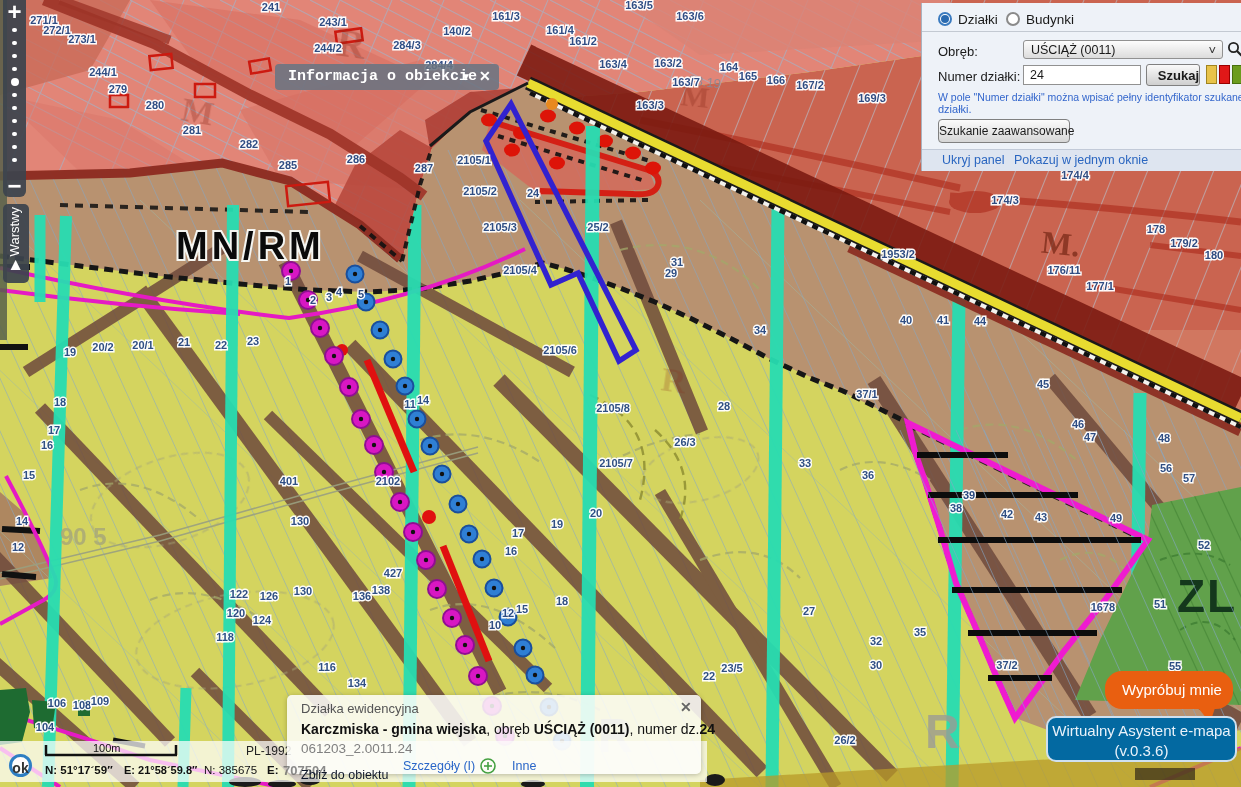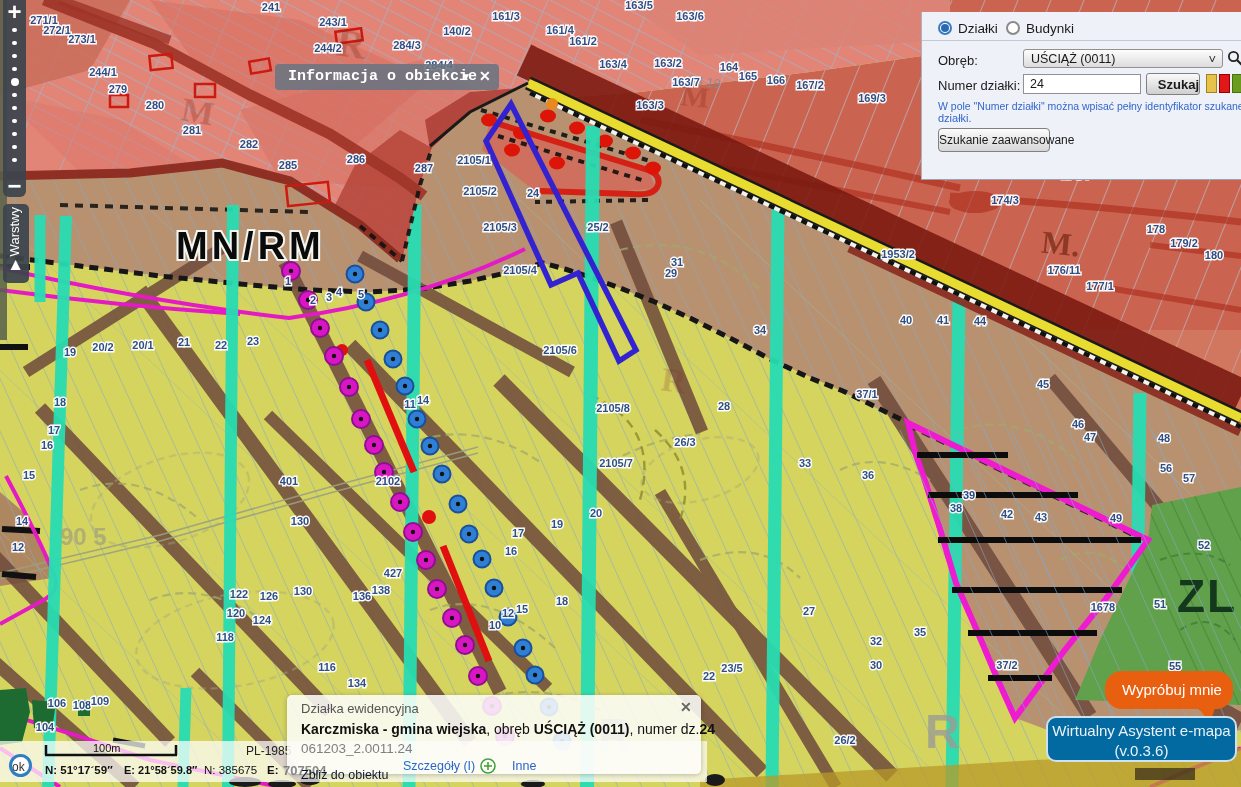--- a/index.html
+++ b/index.html
@@ -629,21 +629,21 @@
 <div style="position:absolute;left:3px;top:204px;width:26px;height:79px;background:rgba(60,68,78,.93);border-radius:5px">
 <div style="position:absolute;left:4px;top:66px;transform:rotate(-90deg);transform-origin:0 0;color:#fff;font-size:13px;white-space:nowrap">▶&nbsp;Warstwy</div>
 </div>
 
 <div style="position:absolute;left:275px;top:64px;width:224px;height:26px;background:rgba(106,116,130,.88);border-radius:4px;color:#fff">
 <span style="position:absolute;left:13px;top:4px;font-family:Liberation Mono, monospace;font-weight:bold;font-size:15px">Informacja o obiekcie</span>
 <span style="position:absolute;left:186px;top:7px;font-size:10px">▼</span>
 <span style="position:absolute;left:204px;top:4px;font-size:14px;font-weight:bold">✕</span>
 </div>
 
-<div style="position:absolute;left:921px;top:12px;width:320px;height:168px;background:#eef2f8;border-left:1px solid #a9b2bf;border-bottom:1px solid #98a2b0;font-size:13px;color:#1a1a1a">
+<div style="position:absolute;left:921px;top:3px;width:320px;height:168px;background:#eef2f8;border-left:1px solid #a9b2bf;border-bottom:1px solid #98a2b0;font-size:13px;color:#1a1a1a">
   <div style="position:absolute;left:16px;top:9px;width:14px;height:14px;border:2px solid #3a7abf;border-radius:50%;background:#fff"></div>
   <div style="position:absolute;left:19px;top:12px;width:8px;height:8px;border-radius:50%;background:#2a6ab0"></div>
   <span class="lbl" style="left:36px;top:9px;font-size:13.5px">Działki</span>
   <div style="position:absolute;left:84px;top:9px;width:14px;height:14px;border:2px solid #8a8a8a;border-radius:50%;background:#fff"></div>
   <span class="lbl" style="left:104px;top:9px;font-size:13.5px">Budynki</span>
   <div style="position:absolute;left:0;top:28px;width:320px;border-top:1px solid #c3c9d2"></div>
 
   <span class="lbl" style="left:16px;top:41px">Obręb:</span>
   <div style="position:absolute;left:101px;top:37px;width:200px;height:19px;background:linear-gradient(#fdfdfd,#dcdcdc);border:1px solid #919191;border-radius:3px">
     <span style="position:absolute;left:7px;top:2px;font-size:12.5px">UŚCIĄŻ (0011)</span>
@@ -662,36 +662,40 @@
   <div style="position:absolute;left:224px;top:61px;width:54px;height:22px;background:linear-gradient(#fafafa,#cfcfcf);border:1px solid #808080;border-radius:3px;text-align:right">
     <span style="font-weight:bold;font-size:13px;line-height:21px">Szukaj</span>
   </div>
   <div style="position:absolute;left:284px;top:62px;width:11px;height:19px;background:#e8c34a;border:1px solid #a08420"></div>
   <div style="position:absolute;left:297px;top:62px;width:11px;height:19px;background:#e01818;border:1px solid #900"></div>
   <div style="position:absolute;left:310px;top:62px;width:11px;height:19px;background:#6b9c1e;border:1px solid #47700e"></div>
 
   <div style="position:absolute;left:16px;top:88px;width:302px;color:#3366cc;font-size:10.5px;text-align:justify;line-height:12px">W&nbsp;pole&nbsp;"Numer&nbsp;działki"&nbsp;można&nbsp;wpisać&nbsp;pełny&nbsp;identyfikator&nbsp;szukanej<span style="display:inline-block;width:100%"></span></div>
   <div style="position:absolute;left:16px;top:100px;color:#3366cc;font-size:11px">działki.</div>
 
-  <div style="position:absolute;left:16px;top:116px;width:112px;height:24px;background:linear-gradient(#fbfbfb,#d6d6d6);border:1px solid #808080;border-radius:4px;text-align:center">
+  <div style="position:absolute;left:16px;top:116px;width:132px;height:24px;background:linear-gradient(#fbfbfb,#d6d6d6);border:1px solid #808080;border-radius:4px;text-align:center">
     <span style="font-size:12px;line-height:23px;white-space:nowrap">Szukanie zaawansowane</span>
   </div>
+  <div style="position:absolute;left:0;top:146px;width:320px;height:22px;background:#dee5f0;border-top:1px solid #c2cad8;color:#2a66c0;font-size:12.5px">
+    <span style="position:absolute;left:20px;top:3px">Ukryj panel</span>
+    <span style="position:absolute;left:92px;top:3px">Pokazuj w jednym oknie</span>
+  </div>
 </div>
 
 <div style="position:absolute;left:0;top:741px;width:707px;height:41px;background:rgba(255,255,255,.72)"></div>
 <div style="position:absolute;left:9px;top:754px;width:23px;height:23px;border:3px solid #2e7ec2;border-radius:50%;background:rgba(255,255,255,.92)">
-  <div style="position:absolute;left:0;top:3px;width:17px;font-size:12px;font-weight:normal;color:#333">ok</div>
+  <div style="position:absolute;left:0;top:3px;width:17px;text-align:center;font-size:14px;font-weight:bold;color:#333">ok</div>
 </div>
 <svg style="position:absolute;left:0;top:740px" width="707" height="47">
   <line x1="45" y1="15" x2="177" y2="15" stroke="#111" stroke-width="2.5"></line>
   <line x1="46" y1="5" x2="46" y2="15" stroke="#111" stroke-width="2.5"></line>
   <line x1="176" y1="5" x2="176" y2="15" stroke="#111" stroke-width="2.5"></line>
 </svg>
 <span class="lbl" style="left:93px;top:742px;font-size:11px;color:#111">100m</span>
-<span class="lbl" style="left:246px;top:744px;font-size:12px;color:#222">PL-1985</span>
+<span class="lbl" style="left:246px;top:744px;font-size:12px;color:#222">PL-1992</span>
 <span class="lbl" style="left:45px;top:764px;font-size:11.5px;font-weight:bold;color:#111">N: 51°17´59″</span>
 <span class="lbl" style="left:124px;top:764px;font-size:11px;font-weight:bold;color:#111">E: 21°58´59.8″</span>
 <span class="lbl" style="left:204px;top:764px;font-size:11.5px;font-weight:normal;color:#111">N: 385675</span>
 <span class="lbl" style="left:267px;top:764px;font-size:11.5px;font-weight:bold;color:#111">E:</span>
 
 <div style="position:absolute;left:287px;top:695px;width:414px;height:79px;background:rgba(253,253,250,.87);border-radius:5px;box-shadow:0 1px 5px rgba(0,0,0,.25)"></div>
 <span class="lbl" style="left:283px;top:763px;font-size:13px;font-weight:bold;color:rgba(100,100,100,.75)">707504</span>
 <span class="lbl" style="left:301px;top:701px;font-size:13px;color:#555">Działka ewidencyjna</span>
 <span class="lbl" style="left:680px;top:699px;font-size:14px;font-weight:bold;color:#666">✕</span>
 <span class="lbl" style="left:301px;top:721px;font-size:14px;color:#111"><b>Karczmiska - gmina wiejska</b>, obręb <b>UŚCIĄŻ (0011)</b>, numer dz.<b>24</b></span>

